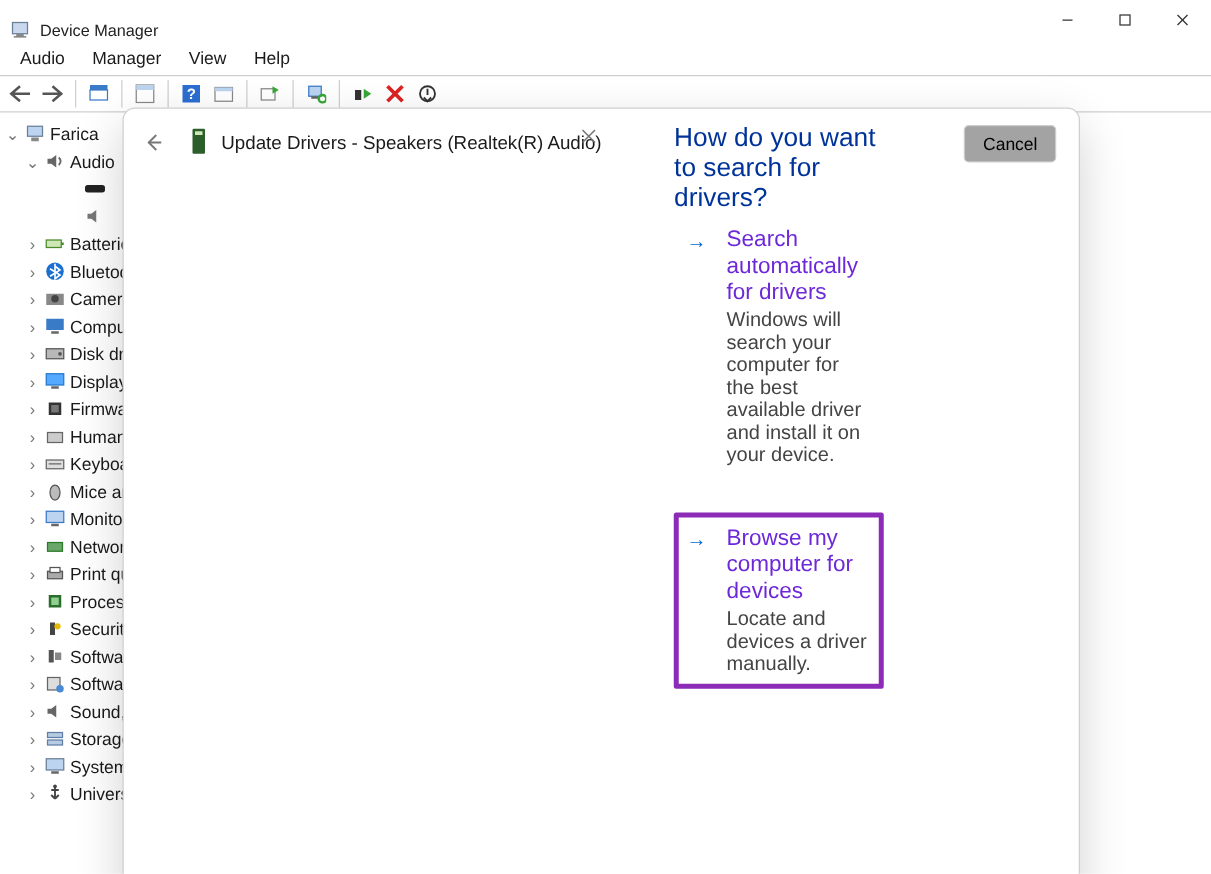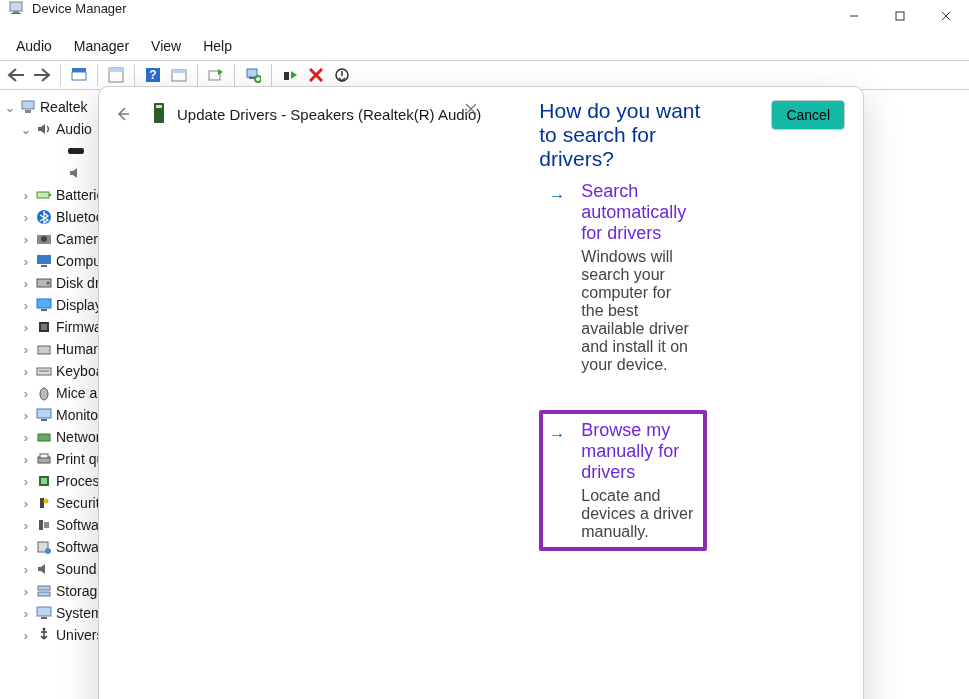--- a/index.html
+++ b/index.html
@@ -1,19 +1,19 @@
 <!DOCTYPE html>
 <html><head>
 <meta charset="utf-8">
 <style>
   * { margin: 0; padding: 0; box-sizing: border-box; font-family: "Segoe UI", Tahoma, sans-serif; }
   body { width: 969px; height: 699px; background: #fff; overflow: hidden; font-size: 13px; color: #1a1a1a; position: relative; }
 
   
-  .titlebar { height: 32px; display: flex; align-items: flex-start; justify-content: space-between; padding-left: 8px; }
+  .titlebar { height: 32px; display: flex; align-items: flex-end; justify-content: space-between; padding-left: 8px; }
   .titlebar-left { display: flex; align-items: center; gap: 8px; }
   .title-icon { width: 16px; height: 16px; }
   .title-text { font-size: 13px; color: #222; }
   .win-controls { display: flex; }
   .win-btn { width: 46px; height: 32px; display: flex; align-items: center; justify-content: center; color: #555; }
 
   
   .menubar { display: flex; gap: 2px; padding: 4px 6px; border-bottom: 1px solid #cfcfcf; }
   .menu-item { padding: 2px 10px; font-size: 14px; }
 
@@ -46,21 +46,21 @@
   .question { color: #003399; font-size: 21px; font-weight: 400; }
 
   .option { display: flex; gap: 12px; padding: 10px 10px; border-radius: 2px; }
   .option + .option { margin-top: 26px; }
   .option .arrow { width: 20px; color: #0066cc; font-size: 16px; flex-shrink: 0; padding-top: 4px; }
   .opt-title { color: #6d28d9; font-size: 18px; }
   .opt-desc { color: #444; font-size: 16px; margin-top: 4px; max-width: 540px; }
   .option.highlight { border: 4px solid #8b2bb8; border-radius: 2px; padding: 6px 6px; }
 
   .dialog-foot { height: 56px; display: flex; align-items: center; justify-content: flex-end; padding: 0 18px; }
-  .btn { min-width: 72px; height: 30px; padding: 0 14px; background: #14b8a6; border: 1px solid #ccc; border-radius: 4px; font-size: 14px; }
+  .btn { min-width: 72px; height: 30px; padding: 0 14px; background: #a3a3a3; border: 1px solid #ccc; border-radius: 4px; font-size: 14px; }
 </style>
 </head>
 <body>
 
 <div class="titlebar">
   <div class="titlebar-left">
     <span class="title-icon">
       <svg viewBox="0 0 16 16" width="16" height="16">
           <rect x="2" y="2" width="12" height="9" fill="#c9d8ec" stroke="#6b7f99"></rect>
           <rect x="5" y="11" width="6" height="2" fill="#888"></rect>
@@ -176,21 +176,21 @@
     <ul>
       <li>
         <div class="row indent0">
           <span class="expander">⌄</span>
           <span class="icon">
               <svg width="16" height="16" viewBox="0 0 16 16">
                 <rect x="2" y="2" width="12" height="8" fill="#bcd4ef" stroke="#6b7f99"></rect>
                 <rect x="5" y="11" width="6" height="3" fill="#888"></rect>
               </svg>
             </span>
-          <span class="label">Realtek</span>
+          <span class="label">Farica</span>
         </div>
         <ul>
           <li>
             <div class="row indent1">
               <span class="expander">⌄</span>
               <span class="icon">
                   <svg width="16" height="16" viewBox="0 0 16 16">
                     <path d="M2 6 h3 l4 -3 v10 l-4 -3 h-3 z" fill="#666"></path>
                     <path d="M11 5 q3 3 0 6" fill="none" stroke="#666" stroke-width="1.5"></path>
                   </svg>
@@ -503,21 +503,21 @@
       <div class="arrow">→</div>
       <div>
         <div class="opt-title">Search automatically for drivers</div>
         <div class="opt-desc">Windows will search your computer for the best available driver and install it on your device.</div>
       </div>
     </div>
 
     <div class="option highlight">
       <div class="arrow">→</div>
       <div>
-        <div class="opt-title">Browse my manually for drivers</div>
+        <div class="opt-title">Browse my computer for devices</div>
         <div class="opt-desc">Locate and devices a driver manually.</div>
       </div>
     </div>
   </div>
 
   <div class="dialog-foot">
     <button class="btn">Cancel</button>
   </div>
 </div>
 

